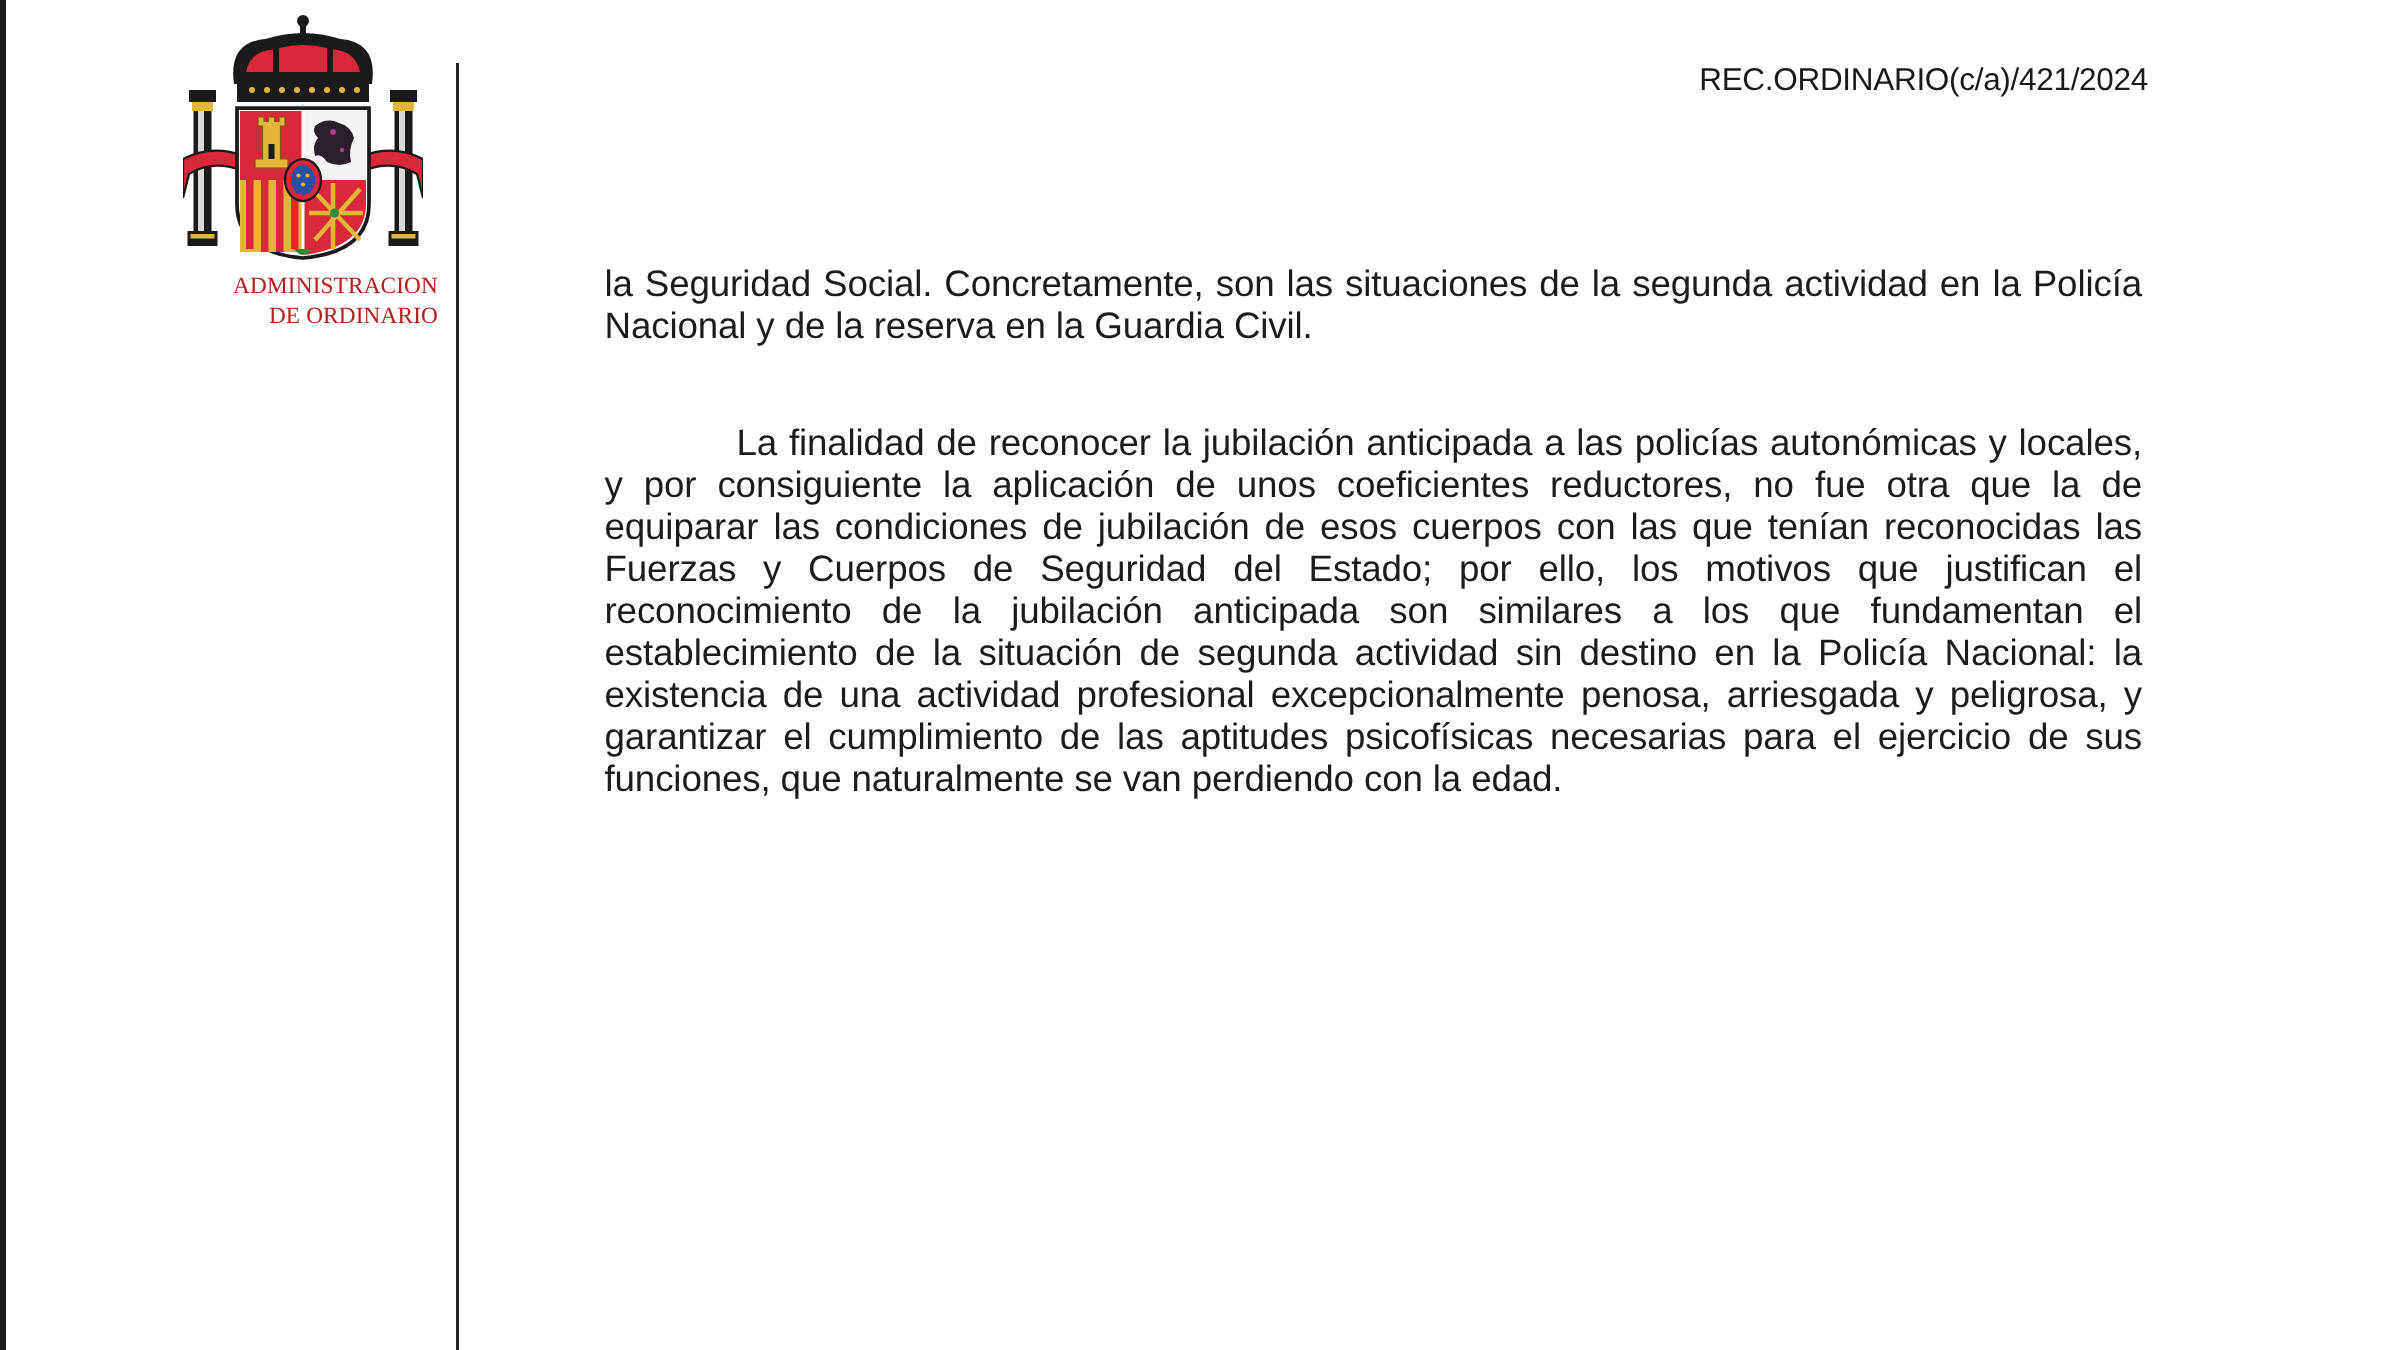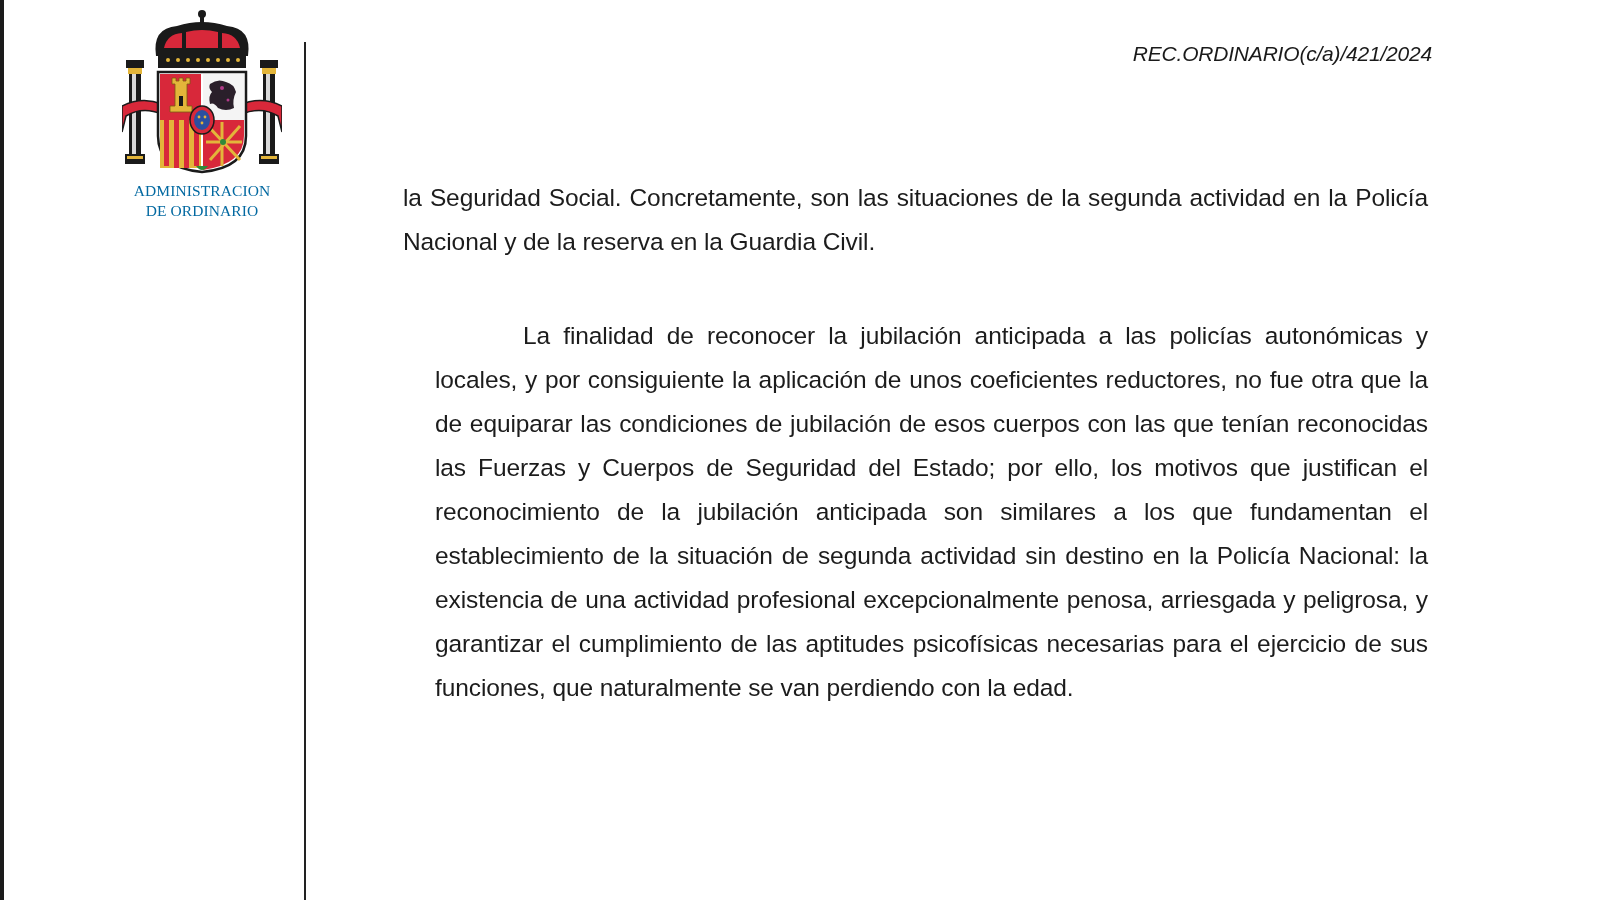--- a/index.html
+++ b/index.html
@@ -23,60 +23,58 @@
     }
     .crest {
       position: absolute;
       left: 122px; top: 8px;
       width: 160px; height: 170px;
     }
     .crest-caption {
       position: absolute;
       left: 112px; top: 181px;
       width: 180px;
-      text-align: center;
+      text-align: right;
       font-family: "Liberation Serif", serif;
       font-size: 15.5px;
       line-height: 20px;
-      color: #0369a1;
+      color: #b91c1c;
       letter-spacing: 0.1px;
     }
     .divider {
       position: absolute;
       left: 304px; top: 42px;
       width: 2px; height: 858px;
       background: #222;
     }
     .case-ref {
       position: absolute;
       right: 168px; top: 42px;
       font-size: 21px;
       color: #1a1a1a;
       letter-spacing: -0.2px;
-      font-style: italic;
     }
     .body-text {
       position: absolute;
       left: 403px; top: 176px;
       width: 1025px;
       font-size: 24.5px;
-      line-height: 44px;
+      line-height: 28px;
       text-align: justify;
       color: #1c1c1c;
       letter-spacing: -0.1px;
     }
     .body-text p {
       margin: 0;
     }
     .body-text p.p1 {
       margin-bottom: 50.3px;
     }
     .body-text p.p2 {
       text-indent: 88px;
-      margin-left: 32px;
     }
   </style>
 </head>
 <body>
 
 <div class="left-edge"></div>
 
 <div class="crest">
   <svg width="160" height="170" viewBox="0 0 160 170" xmlns="http://www.w3.org/2000/svg">
 

